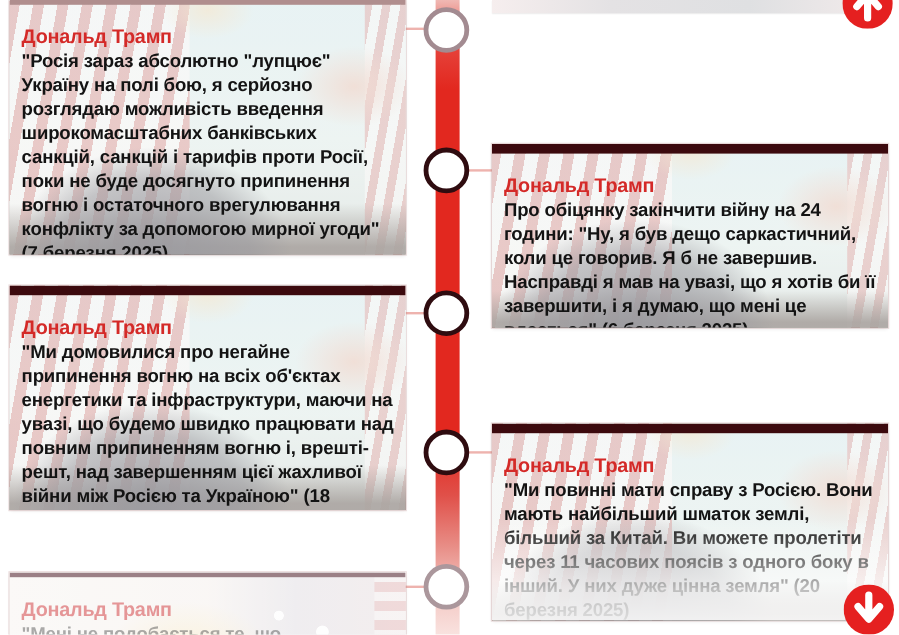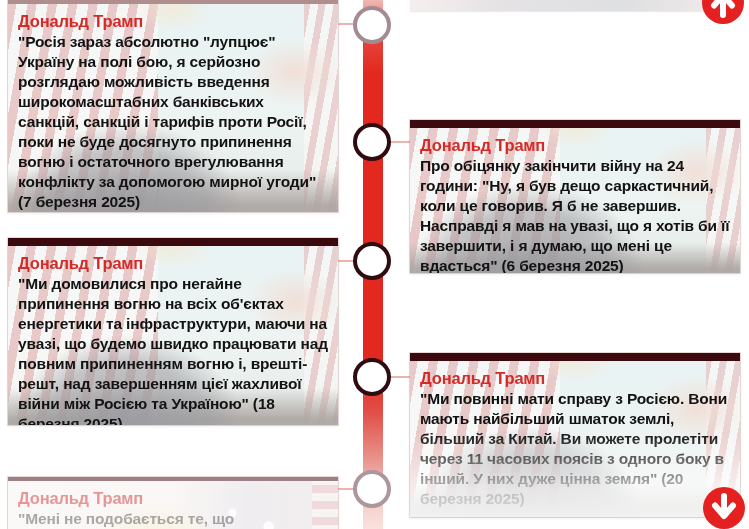--- a/index.html
+++ b/index.html
@@ -52,21 +52,21 @@
       repeating-linear-gradient(0deg, rgba(205,90,90,0.35) 0 8px, rgba(248,244,243,0.5) 8px 16px),
       linear-gradient(90deg, #f6f2ee 0%, #f3ede9 50%, #dcd8de 72%, #e6d9da 100%);
     background-repeat:no-repeat;
     background-size:100% 100%, auto, auto, auto, auto, 26px 100%, 100% 100%;
     background-position:0 0, 0 0, 0 0, 0 0, 0 0, 100% 0, 0 0;
   }
   .topbar{height:8px;background:#3c0a0e;}
   .topbar.half{height:4px;}
   .topbar.muted{background:#b08e8e;}
   .topbar.muted2{background:#9b8086;}
-  .card-body{padding:7px 10px 6px 10px;position:relative;}
+  .card-body{padding:7px 10px 6px 10px;position:relative;margin-top:10px;}
   .author{
     color:#d42a28;font-weight:700;font-size:16.5px;line-height:21px;letter-spacing:-0.2px;
   }
   .quote{
     color:#131313;font-weight:700;font-size:15.5px;line-height:20px;letter-spacing:-0.15px;
   }
   .dim .author{color:rgba(212,70,72,0.55);}
   .dim .quote{color:rgba(70,70,72,0.45);}
   .fade-overlay{
     position:absolute;left:0;right:0;bottom:0;height:52%;z-index:5;pointer-events:none;

